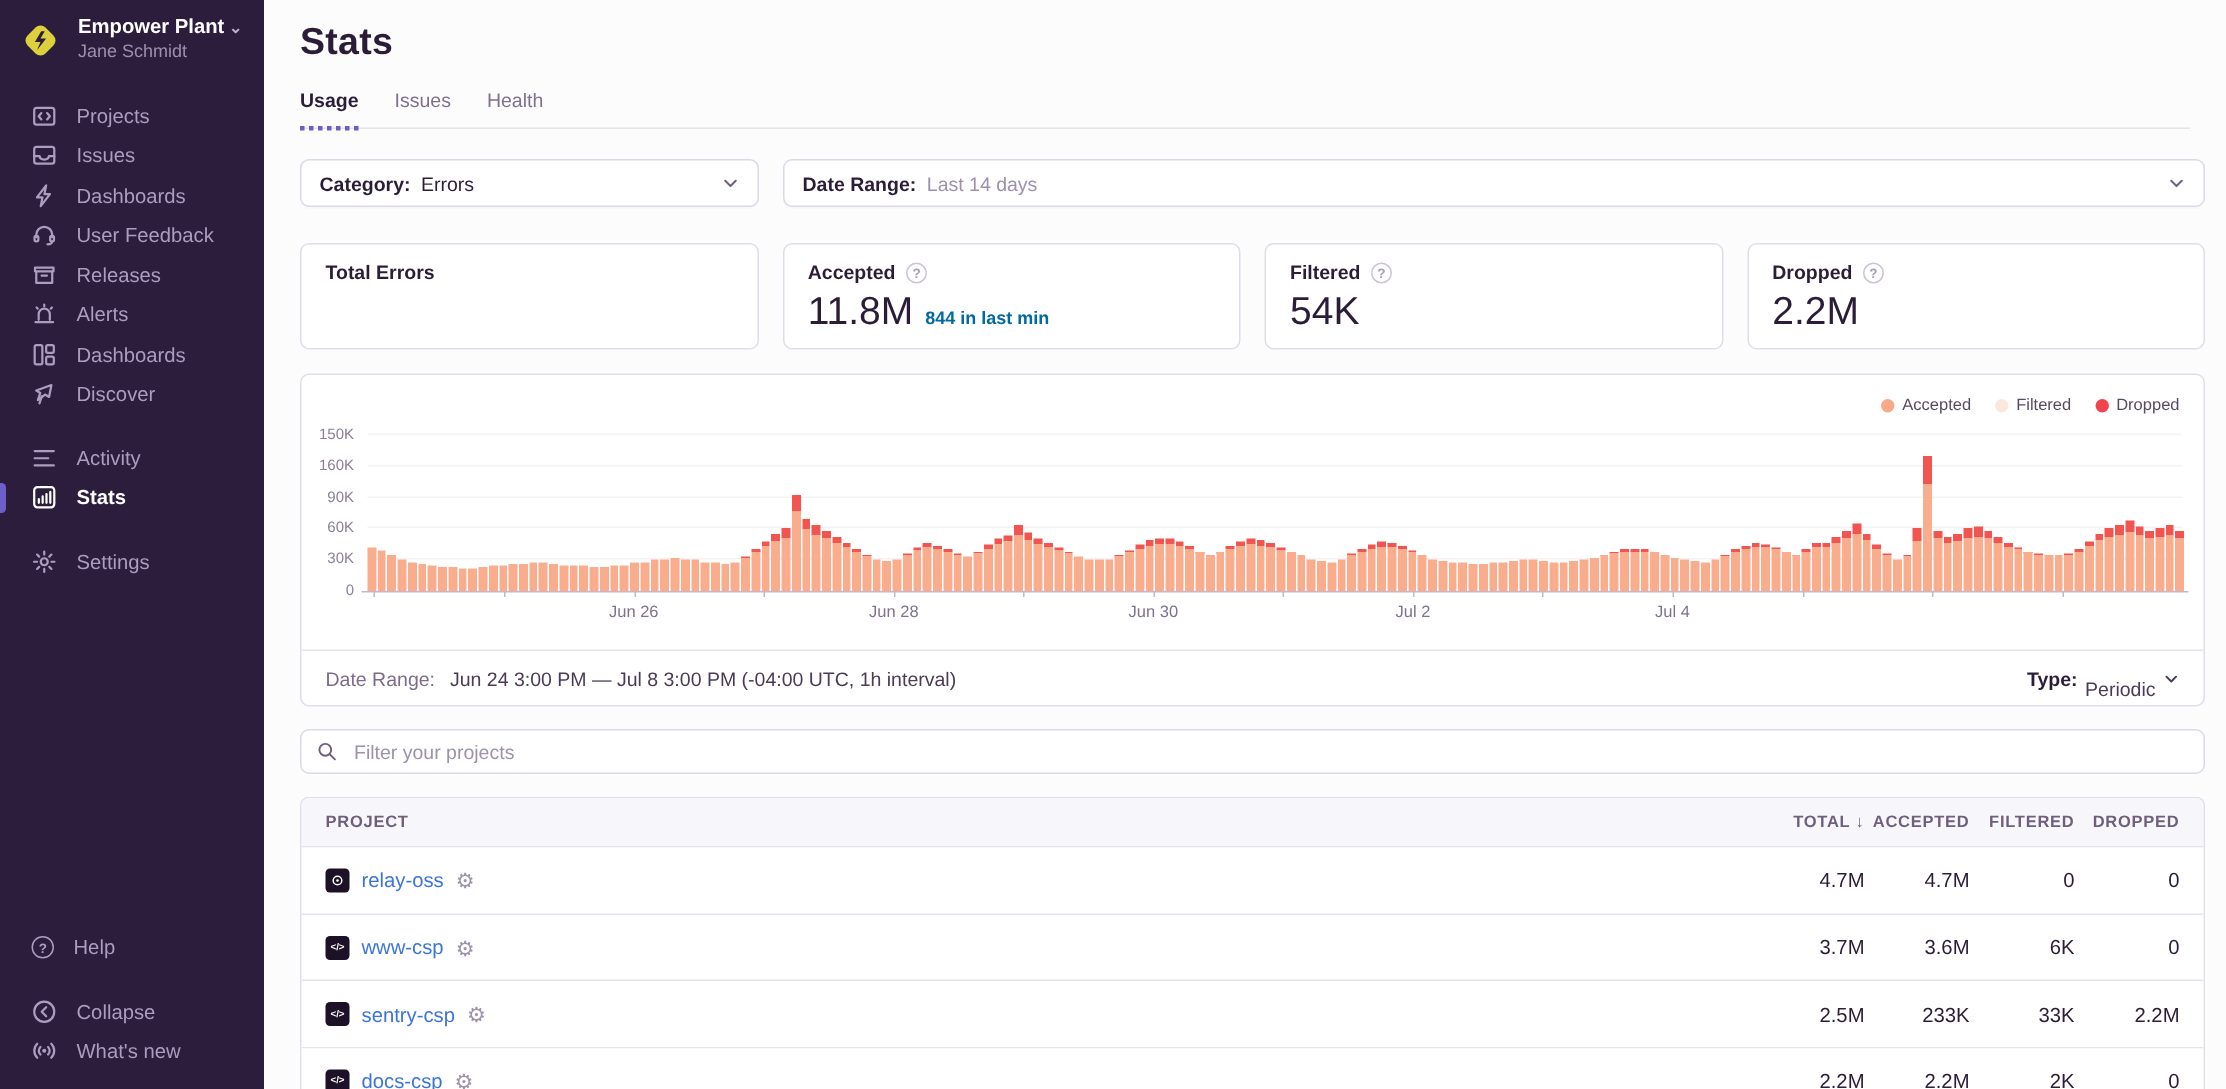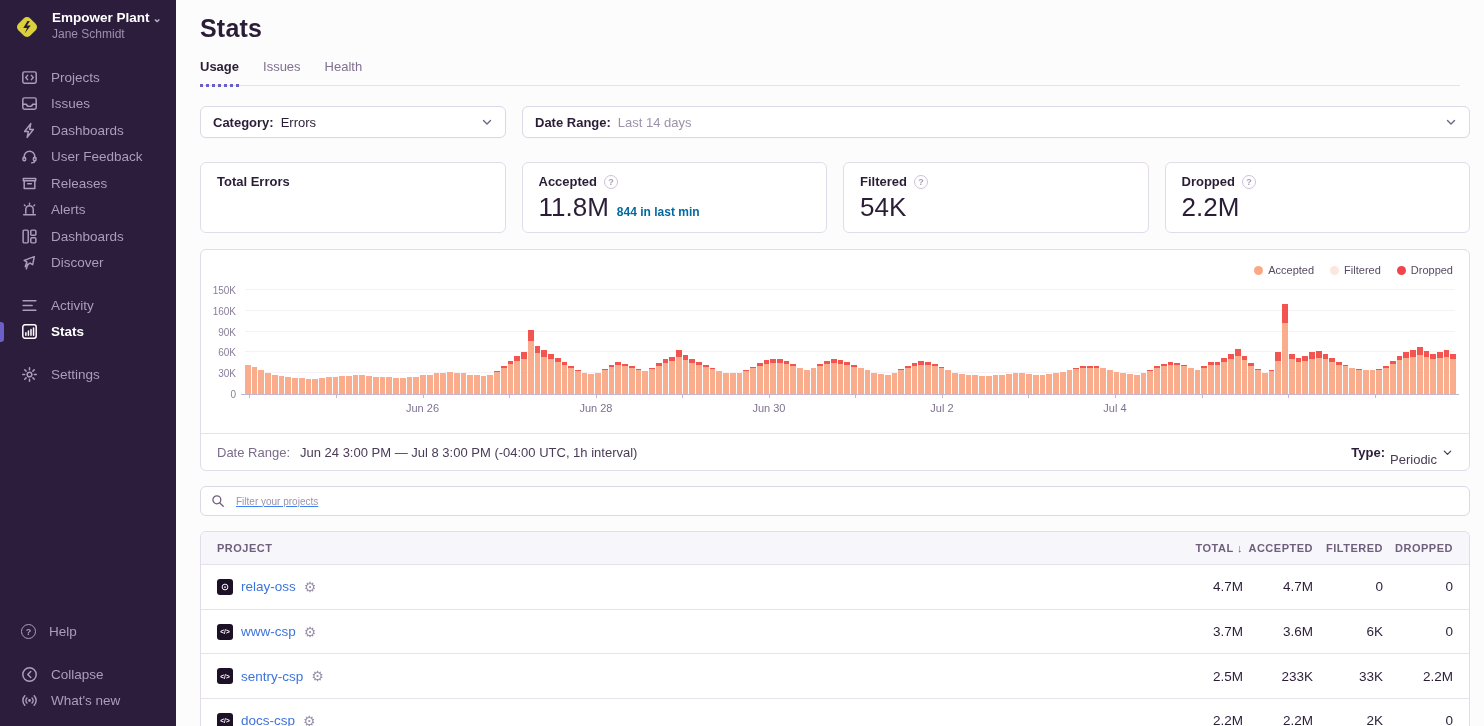--- a/index.html
+++ b/index.html
@@ -88,21 +88,21 @@
   .cf-value { color:#4A3B57; margin-left:10px; }
   .cf-right { margin-left:auto; display:flex; align-items:center; gap:5px; cursor:pointer; }
   .cf-type-label { font-weight:700; color:#2B1D38; }
   .cf-type-value { color:#4A3B57;margin-top:15px; }
   
   .search-row { margin-top:15px; }
   .search {
     display:flex; align-items:center; gap:9px; background:#fff;
     border:1px solid #DED8E6; border-radius:6px; height:30px; padding:0 10px;
   }
-  .search input { border:0; outline:0; flex:1; font-size:10px; color:#3b82f6; background:transparent; font-family:inherit;text-decoration:underline; }
+  .search input { border:0; outline:0; flex:1; font-size:13px; color:#3b82f6; background:transparent; font-family:inherit; }
   .search input::placeholder { color:#9C92AC; }
   
   .ptable { margin-top:15px; background:#fff; border:1px solid #E2DCE9; border-bottom:0; border-radius:6px 6px 0 0; overflow:hidden; }
   .trow { display:grid; grid-template-columns:1fr 96px 70px 70px 70px; align-items:center; padding-right:16px; }
   .thead { background:#F7F6FA; height:33px; border-bottom:1px solid #E7E1EC; }
   .th { font-size:11px; font-weight:700; color:#6F5F7D; letter-spacing:.5px; text-align:right; cursor:pointer; }
   .th.first { text-align:left; padding-left:16px; }
   .tbody-row { height:44.7px; border-bottom:1px solid #E7E1EC; background:#fff; }
   .td-num { font-size:13.5px; color:#2B1D38; text-align:right; }
   .td-project { display:flex; align-items:center; gap:8px; padding-left:16px; }

